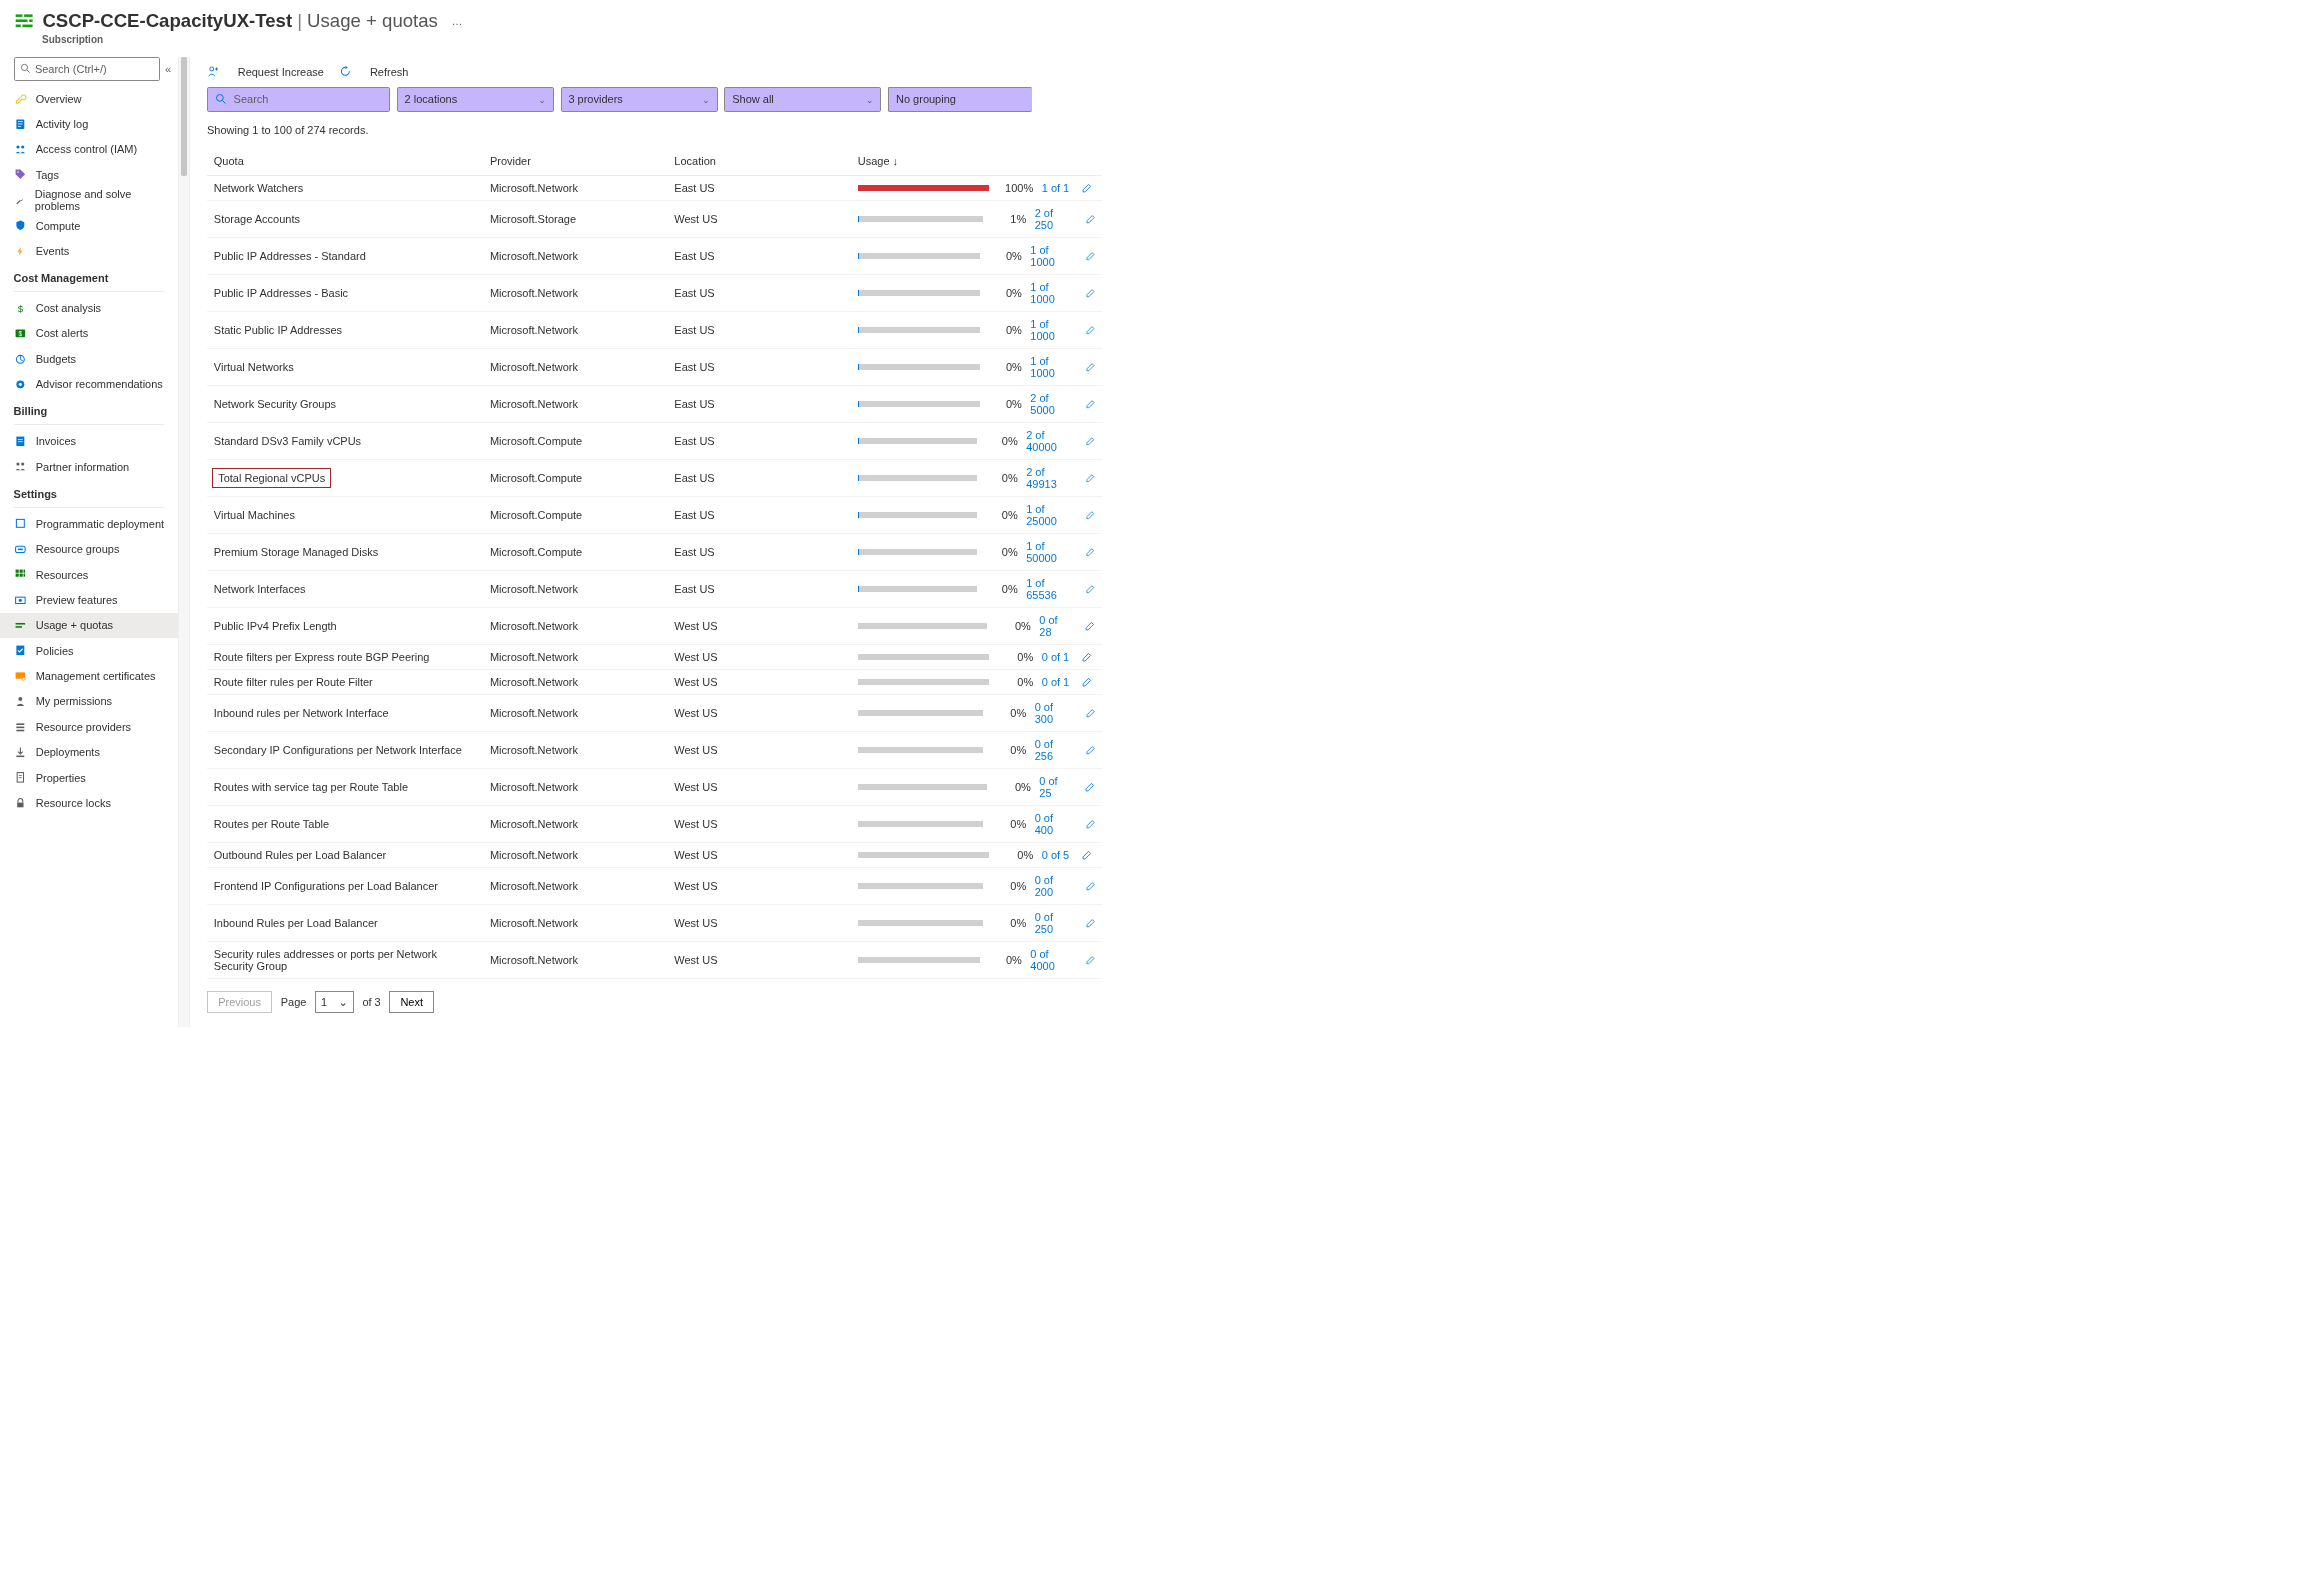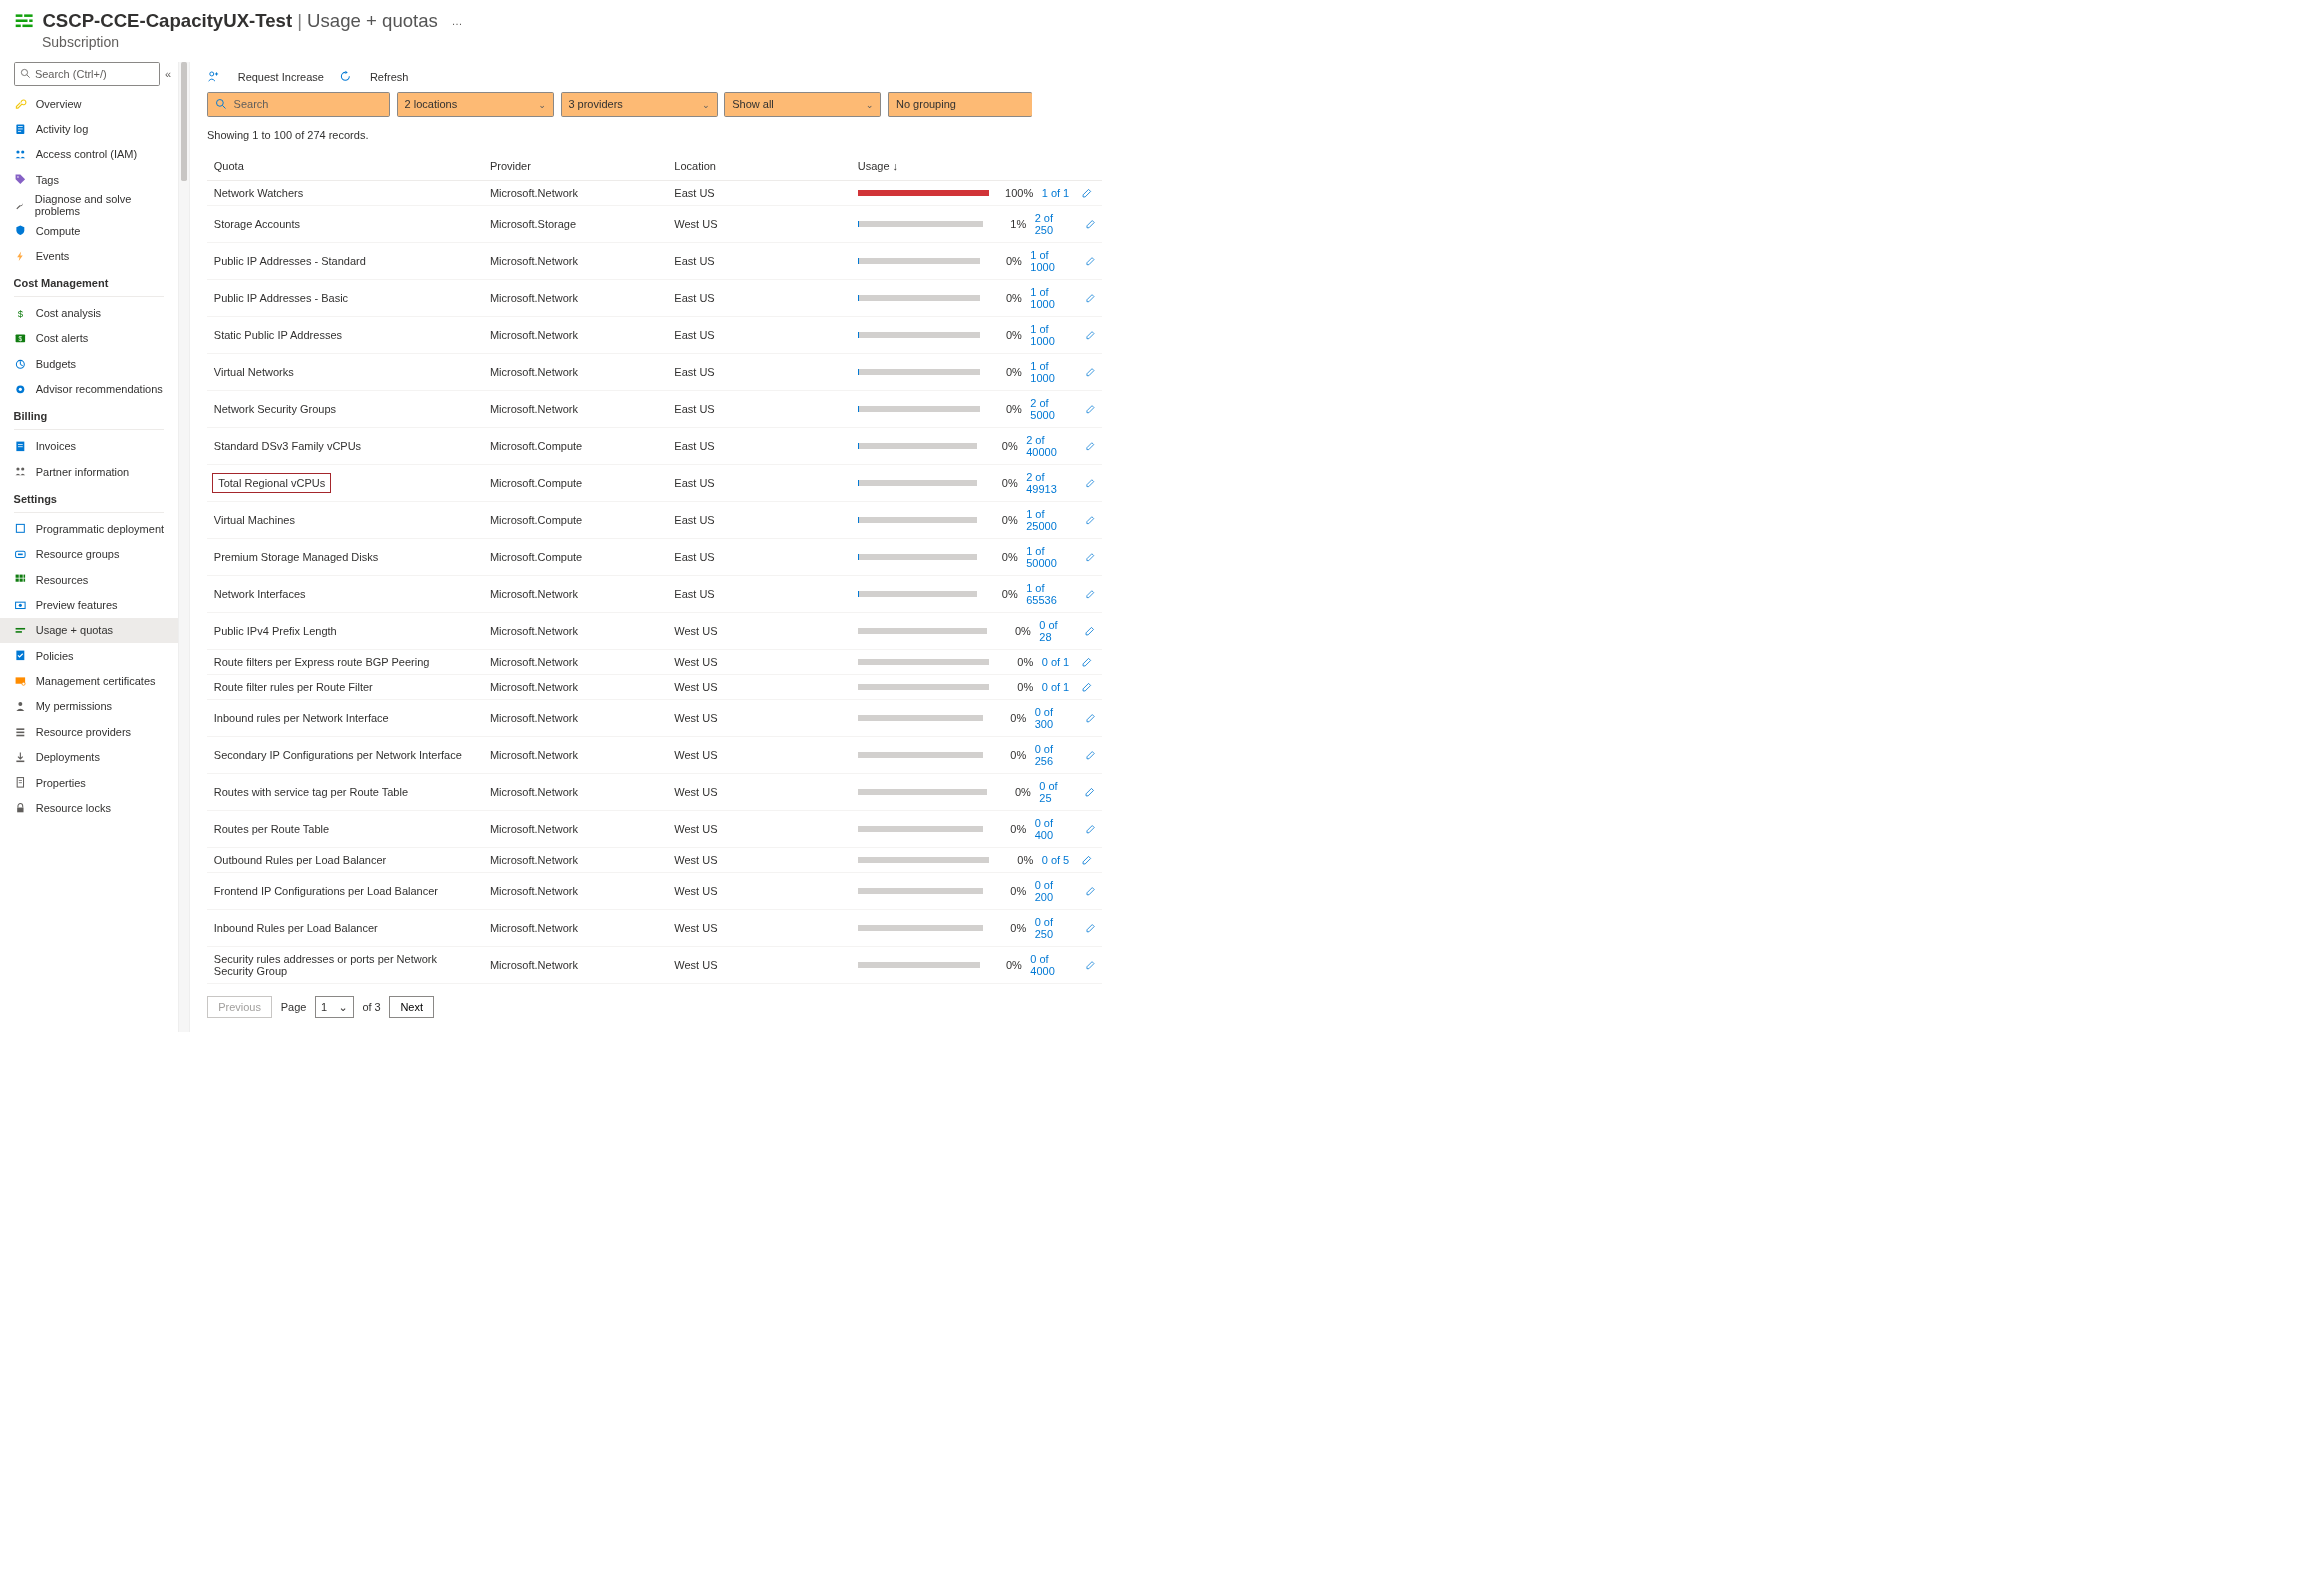--- a/index.html
+++ b/index.html
@@ -4,21 +4,21 @@
 <style>
   * { box-sizing: border-box; margin: 0; padding: 0; }
   body { font-family: "Segoe UI", Arial, sans-serif; font-size: 11px; color: #323130; background: #fff; width: 1102px; }
   .header { display: flex; align-items: center; padding: 10.2px 13.6px 0 13.6px; }
   .header-icon { width: 20.3px; height: 20.3px; margin-right: 8.5px; }
   .header-icon svg { width: 20.3px; height: 20.3px; }
   .header-title { font-size: 18.6px; font-weight: 600; }
   .header-sep { font-size: 18.6px; font-weight: 300; color: #808080; margin: 0 5.1px; }
   .header-page { font-size: 18.6px; font-weight: 300; color: #555; }
   .header-more { margin-left: 13.6px; color: #605e5c; cursor: pointer; }
-  .header-sub { font-size: 14px; color: #605e5c; padding: 1.7px 0 12px 42px; }
+  .header-sub { font-size: 10px; color: #605e5c; padding: 1.7px 0 12px 42px; font-weight: bold; }
 
   .layout { display: flex; }
   .sidebar { width: 178px; border-right: none; padding: 0 0 17px 0; }
   .search-wrap { display: flex; align-items: center; padding: 0 6.8px 5.1px 13.6px; }
   .search-box { flex: 1; border: 0.8px solid #8a8886; border-radius: 1.7px; height: 24px; display: flex; align-items: center; padding: 0 5.1px; color: #605e5c; }
   .search-box svg { width: 11px; height: 11px; margin-right: 4.2px; }
   .collapse-ch { margin-left: 5.1px; color: #605e5c; font-size: 11px; }
 
   .nav-section-title { font-weight: 600; font-size: 11px; padding: 8.5px 13.6px 3.4px 13.6px; }
   .nav-divider { border-top: 0.8px solid #edebe9; margin: 3.4px 13.6px; }
@@ -28,21 +28,21 @@
   .nav-icon svg { width: 12.7px; height: 12.7px; }
 
   .scroll-gutter { width: 12px; background: #f6f6f6; border-left: 0.8px solid #eee; border-right: 0.8px solid #eee; position: relative; }
   .scroll-thumb { position: absolute; left: 1.7px; right: 1.7px; top: 0; height: 119px; background: #c8c6c4; border-radius: 1.7px; }
 
   .main { flex: 1; padding: 6.8px 0 13.6px 17px; }
   .toolbar { display: flex; align-items: center; gap: 15.3px; padding: 1.7px 0 8.5px 0; }
   .tbtn { display: flex; align-items: center; gap: 18px; font-size: 11px; color: #323130; cursor: pointer; }
   .tbtn svg { width: 12.7px; height: 12.7px; }
   .filters { display: flex; gap: 6.8px; margin-bottom: 6.8px; }
-  .fbox { border: 0.8px solid #8a8886; border-radius: 1.7px; height: 25.4px; display: flex; align-items: center; padding: 0 6.8px; font-size: 11px; color: #323130; background: #fdba74; }
+  .fbox { border: 0.8px solid #8a8886; border-radius: 1.7px; height: 25.4px; display: flex; align-items: center; padding: 0 6.8px; font-size: 11px; color: #323130; background: #c4b5fd; }
   .fbox.search { width: 183px; color: #605e5c; }
   .fbox.search svg { width: 12px; height: 12px; margin-right: 6.8px; }
   .fbox.dd { width: 157px; justify-content: space-between; }
   .fbox .chev { color: #605e5c; font-size: 9.3px; }
   .result-count { font-size: 11px; color: #323130; padding: 5.1px 0 10.2px 0; }
 
   table { width: 100%; border-collapse: collapse; }
   thead th { text-align: left; font-weight: 400; font-size: 11px; color: #323130; padding: 8.5px 6.8px; border-bottom: 0.8px solid #edebe9; }
   tbody td { font-size: 11px; padding: 6px 6.8px; border-bottom: 0.8px solid #f4f3f2; vertical-align: middle; }
   tbody tr.highlight td:first-child { padding: 3.4px 5.1px; }

